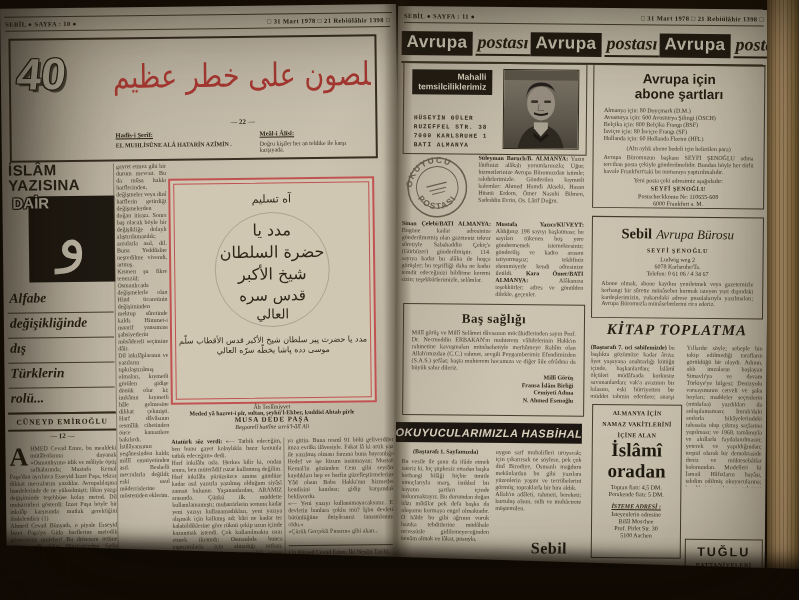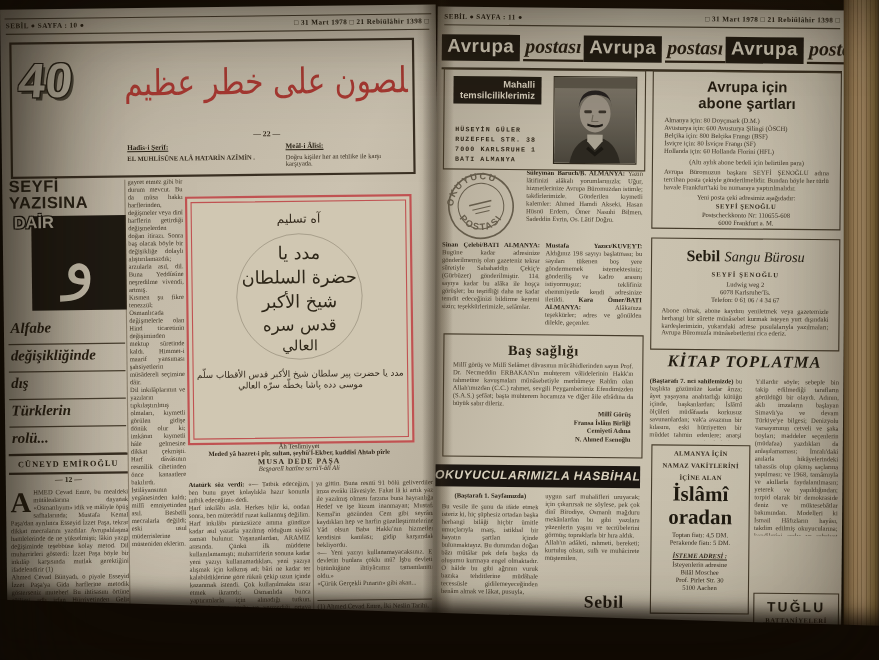--- a/index.html
+++ b/index.html
@@ -184,21 +184,21 @@
     <div class="hadis-box">
       <div class="forty">40</div>
       <div class="arabic-headline">المخلصون على خطر عظيم</div>
       <div class="hadis-series">— 22 —</div>
       <div class="hb-label l1">Hadîs-i Şerîf:</div>
       <div class="hb-text t1">EL MUHLİSÛNE ALÂ HATARİN AZÎMİN .</div>
       <div class="hb-label l2">Meâl-i Âlîsî:</div>
       <div class="hb-text t2">Doğru kişiler her an tehlike ile karşı karşıyada.</div>
     </div>
 
-    <div class="kick k1">SEYFİ</div>
+    <div class="kick k1">İSLÂM</div>
     <div class="kick k2">YAZISINA</div>
     <div class="dair">DAİR</div>
     <div class="vav-box">
       <span>و</span>
     </div>
 
     <div class="lp-title">
       <div>Alfabe</div>
       <div>değişikliğinde</div>
       <div>dış</div>
@@ -384,21 +384,21 @@
       <div class="abone-addr">
         <div class="strong">SEYFİ ŞENOĞLU</div>
         <div>Postscheckkonto Nr: 110655-608</div>
         <div>6000 Frankfurt a. M.</div>
       </div>
     </div>
 
     <div class="box buro">
       <div class="buro-title">
         <span class="b">Sebil</span>
-        <span class="i">Sangu Bürosu</span>
+        <span class="i">Avrupa Bürosu</span>
       </div>
       <div class="buro-person">SEYFİ ŞENOĞLU</div>
       <div class="buro-addr">
         <div>Ludwig weg 2</div>
         <div>6078 Karlsruhe/Ts.</div>
         <div>Telefon: 0 61 06 / 4 34 67</div>
       </div>
       <div class="buro-para">Abone olmak, abone kaydını yeniletmek veya gazetemizle herhangi bir sûrette münâsebet kurmak isteyen yurt dışındaki kardeşlerimizin, yukarıdaki adrese pusulalarıyla yazılmaları; Avrupa Büromuzla münâsebetlerini rica ederiz.</div>
     </div>
 

